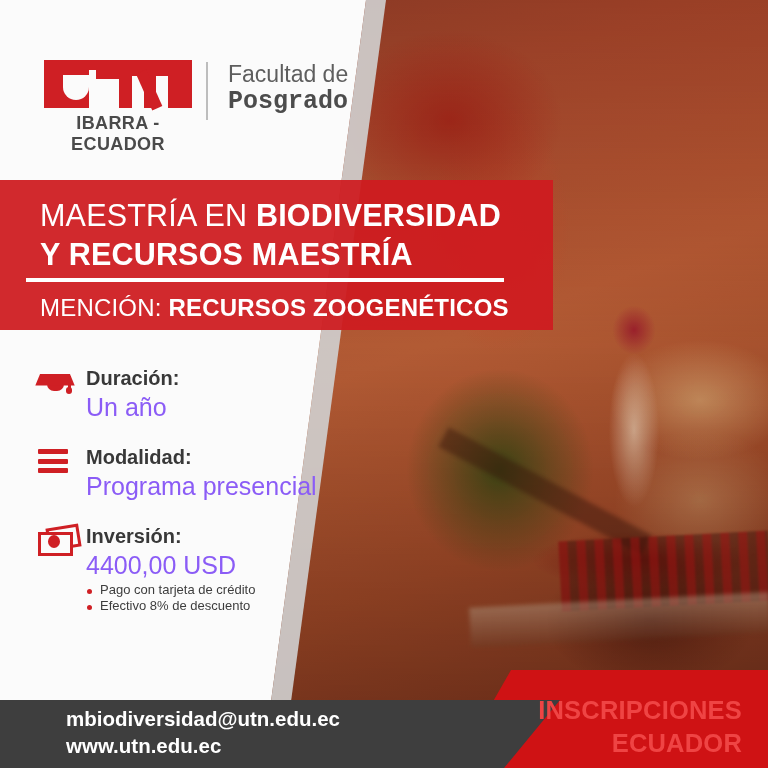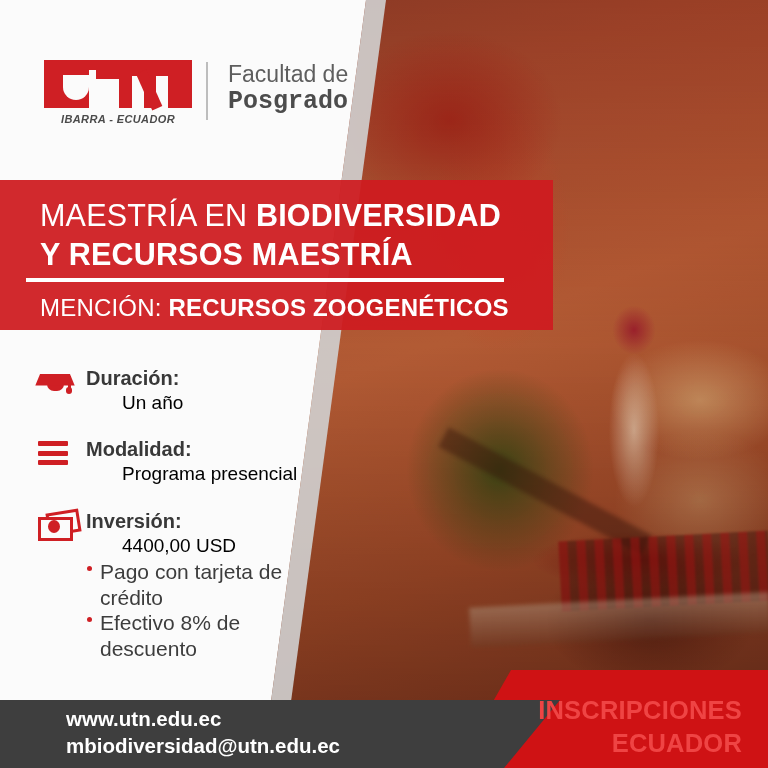--- a/index.html
+++ b/index.html
@@ -87,21 +87,21 @@
   .utn-mark .cut-tbar{position:absolute;left:52px;top:10px;width:30px;height:9px;background:#cf1f24;}
   .utn-mark .cut-n1{position:absolute;left:88px;top:16px;width:12px;height:32px;background:#fbfbfb;}
   .utn-mark .cut-n2{position:absolute;left:112px;top:16px;width:12px;height:32px;background:#fbfbfb;}
   .utn-mark .cut-ndiag{
     position:absolute;left:92px;top:14px;width:11px;height:40px;background:#cf1f24;
     transform:rotate(-24deg);transform-origin:top left;
   }
   .utn-mark .topbar{position:absolute;left:0;top:0;width:148px;height:9px;background:#cf1f24;}
   .utn-sub{
     margin-top:5px;width:148px;text-align:center;
-    color:#4a4a4a;font-size:11px;font-weight:bold;letter-spacing:.4px;font-style:italic;
+    color:#4a4a4a;font-size:18px;font-weight:bold;letter-spacing:.4px;
   }
   .hdr-divider{width:2px;height:58px;background:#bdbdbd;margin:2px 20px 0 14px;}
   .fac-block{padding-top:2px;text-align:center;}
   .fac-line1{font-size:23px;color:#5e5e5e;line-height:1.12;}
   .fac-line2{font-size:25px;color:#4c4c4c;font-weight:bold;line-height:1.12;font-family:Liberation Mono, monospace;}
 
   
   .banner{
     position:absolute;left:0;top:180px;width:553px;height:150px;
     background:rgba(206,28,32,.94);
@@ -119,24 +119,24 @@
     color:#ffffff;font-size:24px;letter-spacing:.2px;text-align:center;
   }
   .banner-mencion b{font-weight:bold;}
 
   
   .info{position:absolute;left:38px;top:366px;width:300px;}
   .info-item{position:relative;margin-bottom:22px;}
   .info-icon{position:absolute;left:0;top:2px;width:40px;height:30px;}
   .info-body{margin-left:48px;}
   .info-label{font-size:20px;font-weight:bold;color:#383838;line-height:1.25;}
-  .info-value{font-size:19px;color:#000000;line-height:1.28;margin-left:36px;}
+  .info-value{font-size:25px;color:#8b5cf6;line-height:1.28;}
   .bullets{margin:1px 0 0 0;padding:0;list-style:none;}
   .bullets li{
-    position:relative;padding-left:14px;font-size:21px;color:#3d3d3d;line-height:1.22;
+    position:relative;padding-left:14px;font-size:13px;color:#3d3d3d;line-height:1.22;
   }
   .bullets li::before{
     content:"";position:absolute;left:1px;top:7px;width:5px;height:5px;
     border-radius:50%;background:#cf1f24;
   }
 
   
   .cap{position:relative;width:38px;height:28px;}
   .cap-board{
     position:absolute;left:0;top:3px;width:34px;height:16px;background:#cf1f24;
@@ -280,22 +280,22 @@
         </ul>
       </div>
     </div>
 
   </div>
 
   <div class="footer-red"></div>
   <div class="footer-gray"></div>
 
   <div class="footer-links">
+    <div>mbiodiversidad@utn.edu.ec</div>
     <div><span class="w-light">www.</span><span class="w-strong">utn</span><span class="w-light">.edu.ec</span></div>
-    <div>mbiodiversidad@utn.edu.ec</div>
   </div>
 
   <div class="footer-cta">
     <div>INSCRIPCIONES</div>
     <div>ECUADOR</div>
   </div>
 
 </div>
 
 </body></html>

